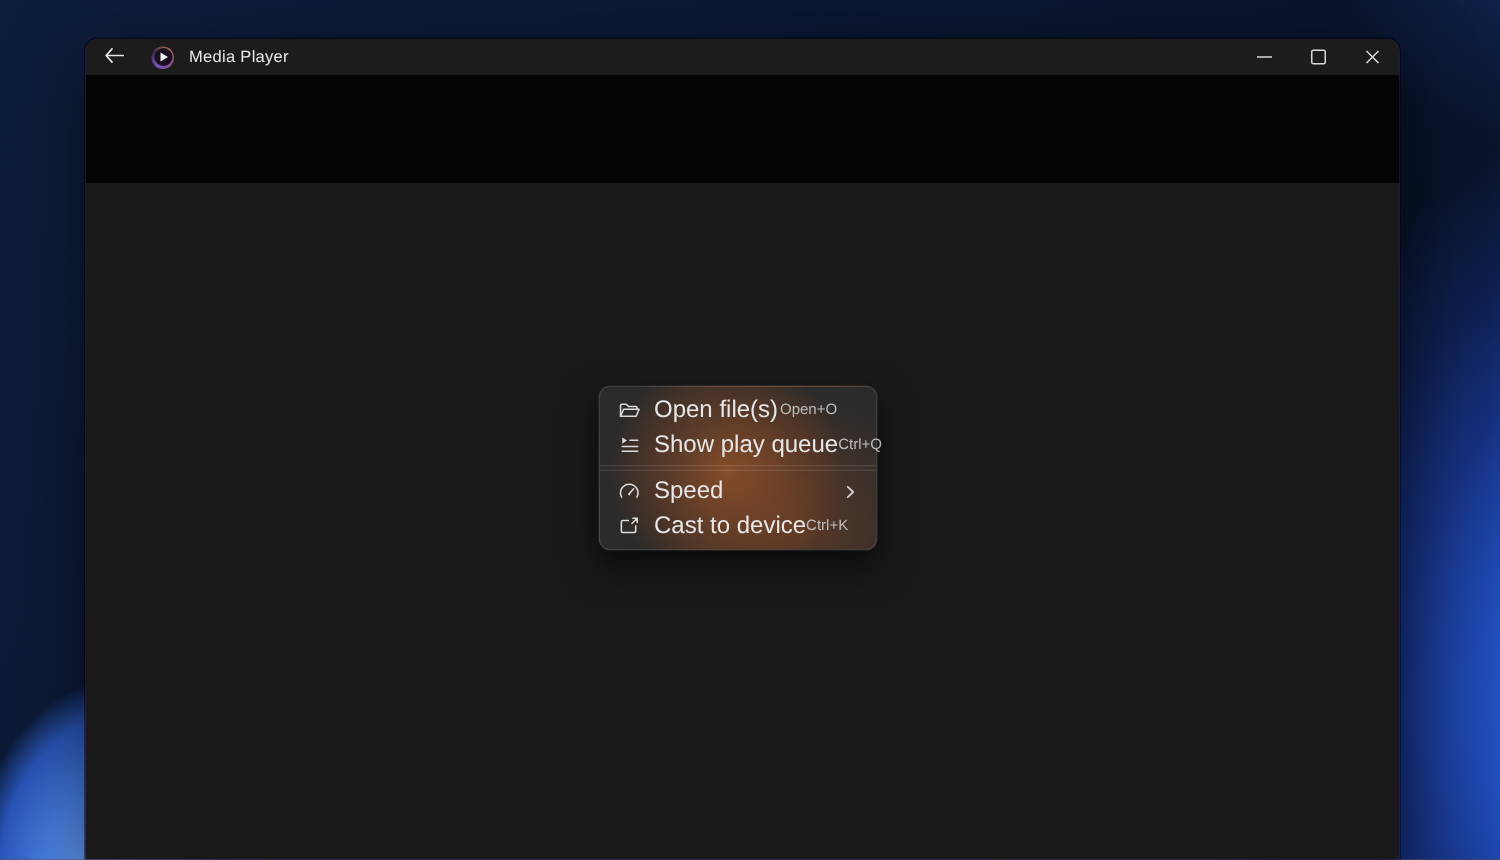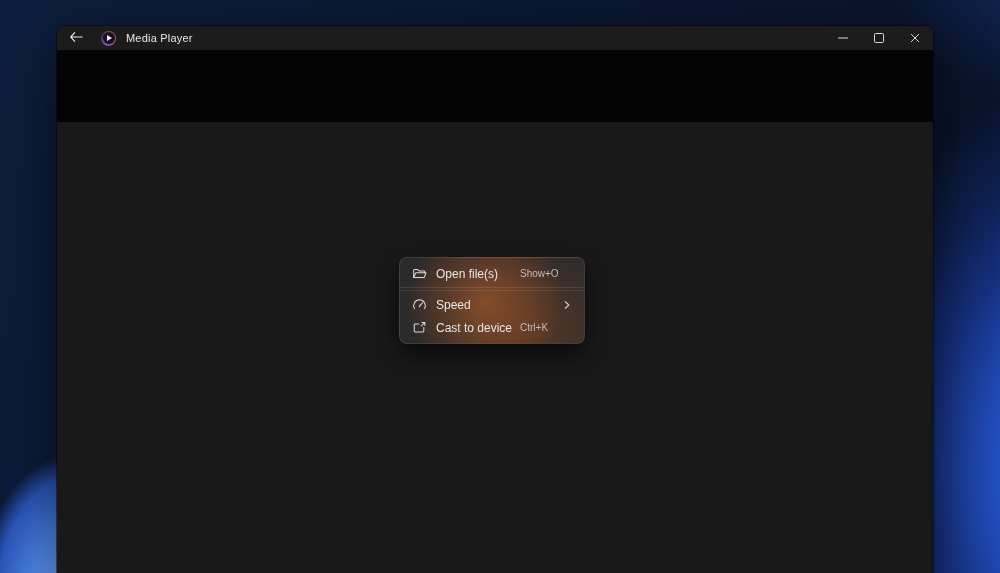--- a/index.html
+++ b/index.html
@@ -55,21 +55,21 @@
       radial-gradient(circle 100px at 46% 52%, rgba(205,103,42,.50), rgba(150,72,30,.22) 60%, rgba(0,0,0,0) 78%),
       radial-gradient(circle 130px at 72% 88%, rgba(160,78,32,.38), rgba(0,0,0,0) 72%),
       #2b2b2b;
     box-shadow:0 10px 22px rgba(0,0,0,.6);
   }
   .menu-item{
     height:23px;display:flex;align-items:center;
     padding:0 12px 0 11px;cursor:default;
   }
   .menu-icon{width:16px;height:16px;display:flex;align-items:center;justify-content:center;flex:0 0 auto;}
-  .menu-label{color:#e7e7e7;font-size:12px;margin-left:9px;flex:0 1 auto;white-space:nowrap;}
+  .menu-label{color:#e7e7e7;font-size:16px;margin-left:9px;flex:0 1 auto;white-space:nowrap;}
   .menu-shortcut{color:#bdbdbd;font-size:10px;margin-left:auto;min-width:52px;text-align:left;white-space:nowrap;}
   .menu-chevron{margin-left:auto;display:flex;align-items:center;}
   .menu-divider{height:1px;background:rgba(255,255,255,.10);margin:2px 0;}
 </style>
 </head>
 <body>
 
 <div class="desktop">
   <div class="window">
 
@@ -109,21 +109,31 @@
 
     <div class="context-menu">
         <div class="menu-item">
           <span class="menu-icon">
             <svg width="15" height="15" viewBox="0 0 16 16">
               <path d="M1.8 12.3v-7.6a1 1 0 0 1 1-1h3.1l1.6 1.6h5.1a1 1 0 0 1 1 1v1" stroke="#dcdcdc" stroke-width="1.1" fill="none" stroke-linecap="round" stroke-linejoin="round"></path>
               <path d="M1.8 12.3l2.2-5h11l-2.1 5z" stroke="#dcdcdc" stroke-width="1.1" fill="none" stroke-linecap="round" stroke-linejoin="round"></path>
             </svg>
           </span>
           <span class="menu-label">Open file(s)</span>
-          <span class="menu-shortcut">Show+O</span>
+          <span class="menu-shortcut">Open+O</span>
+        </div>
+        <div class="menu-item">
+          <span class="menu-icon">
+            <svg width="15" height="15" viewBox="0 0 16 16">
+              <path d="M3 2.8v4.4l3.4-2.2z" fill="#dcdcdc"></path>
+              <path d="M8.5 4.8h5.5M3 9.2h11M3 12.6h11" stroke="#dcdcdc" stroke-width="1.1" fill="none" stroke-linecap="round" stroke-linejoin="round"></path>
+            </svg>
+          </span>
+          <span class="menu-label">Show play queue</span>
+          <span class="menu-shortcut">Ctrl+Q</span>
         </div>
         <div class="menu-divider"></div>
         <div class="menu-divider"></div>
         <div class="menu-item">
           <span class="menu-icon">
             <svg width="15" height="15" viewBox="0 0 16 16">
               <path d="M2.6 12.2a6.2 6.2 0 1 1 10.8 0" stroke="#dcdcdc" stroke-width="1.1" fill="none" stroke-linecap="round" stroke-linejoin="round"></path>
               <path d="M8 9.8l3.1-3.6" stroke="#dcdcdc" stroke-width="1.1" fill="none" stroke-linecap="round" stroke-linejoin="round"></path>
               <circle cx="8" cy="10.2" r="0.8" fill="#dcdcdc"></circle>
             </svg>

